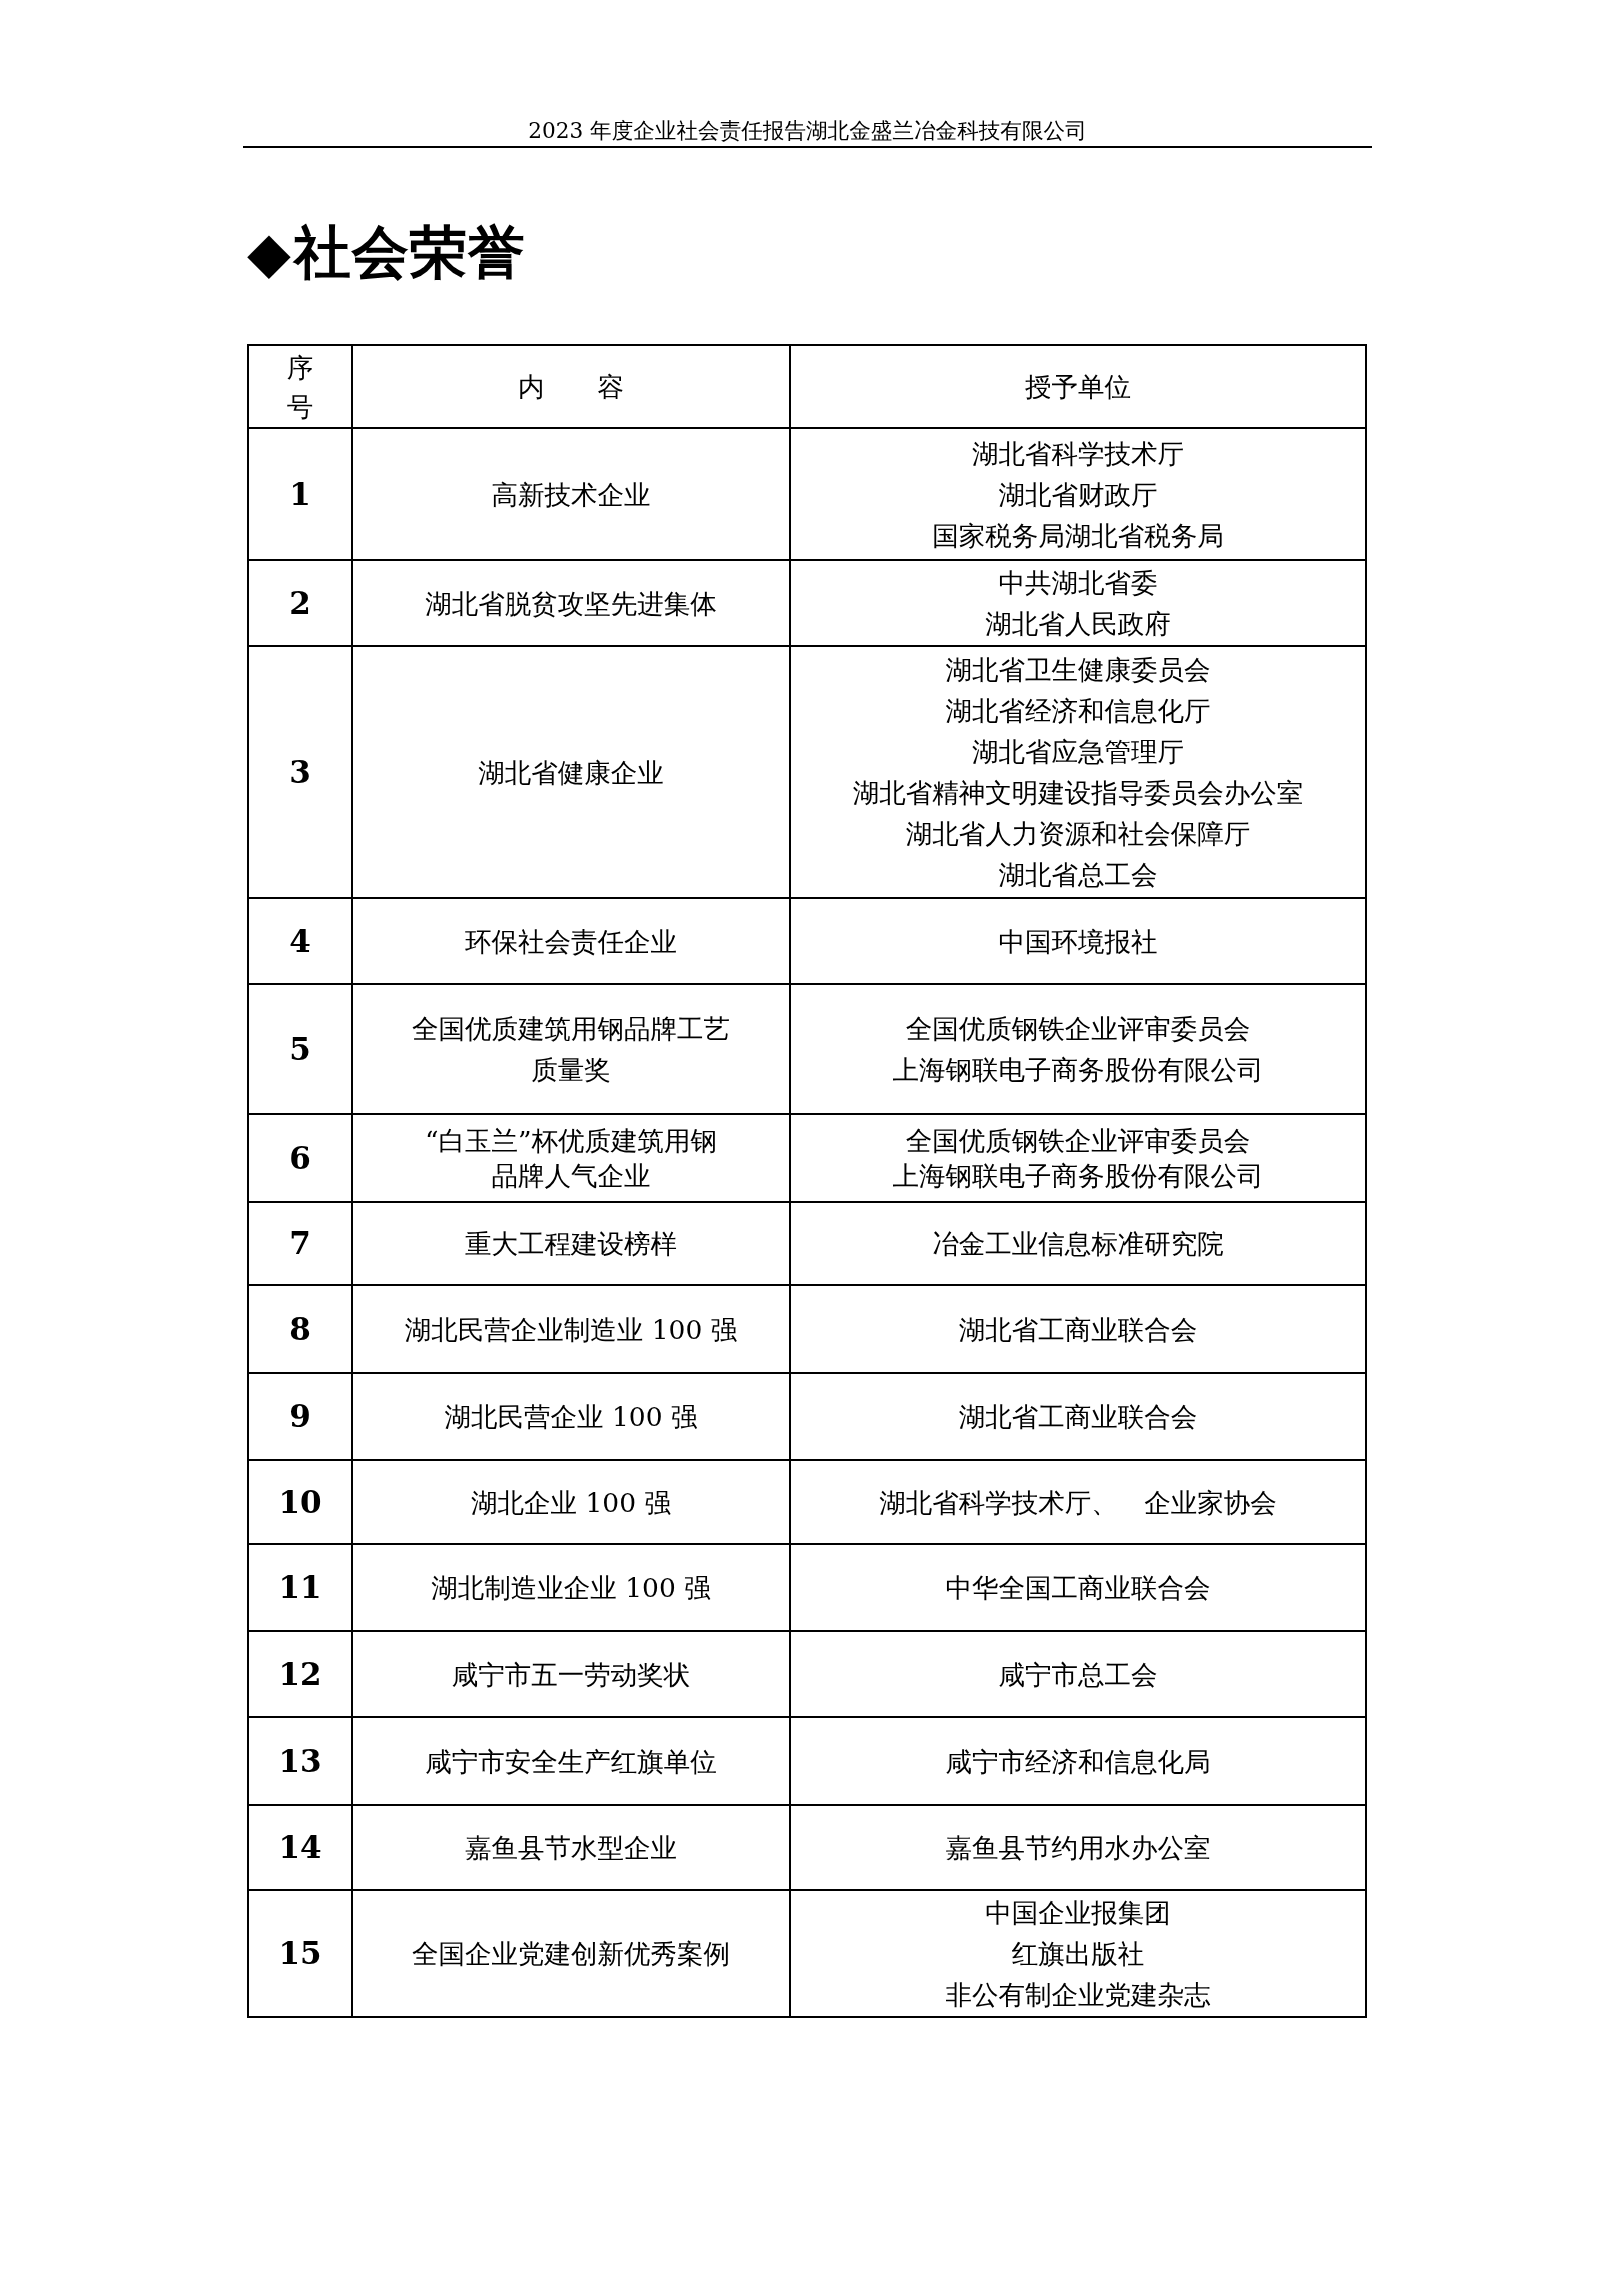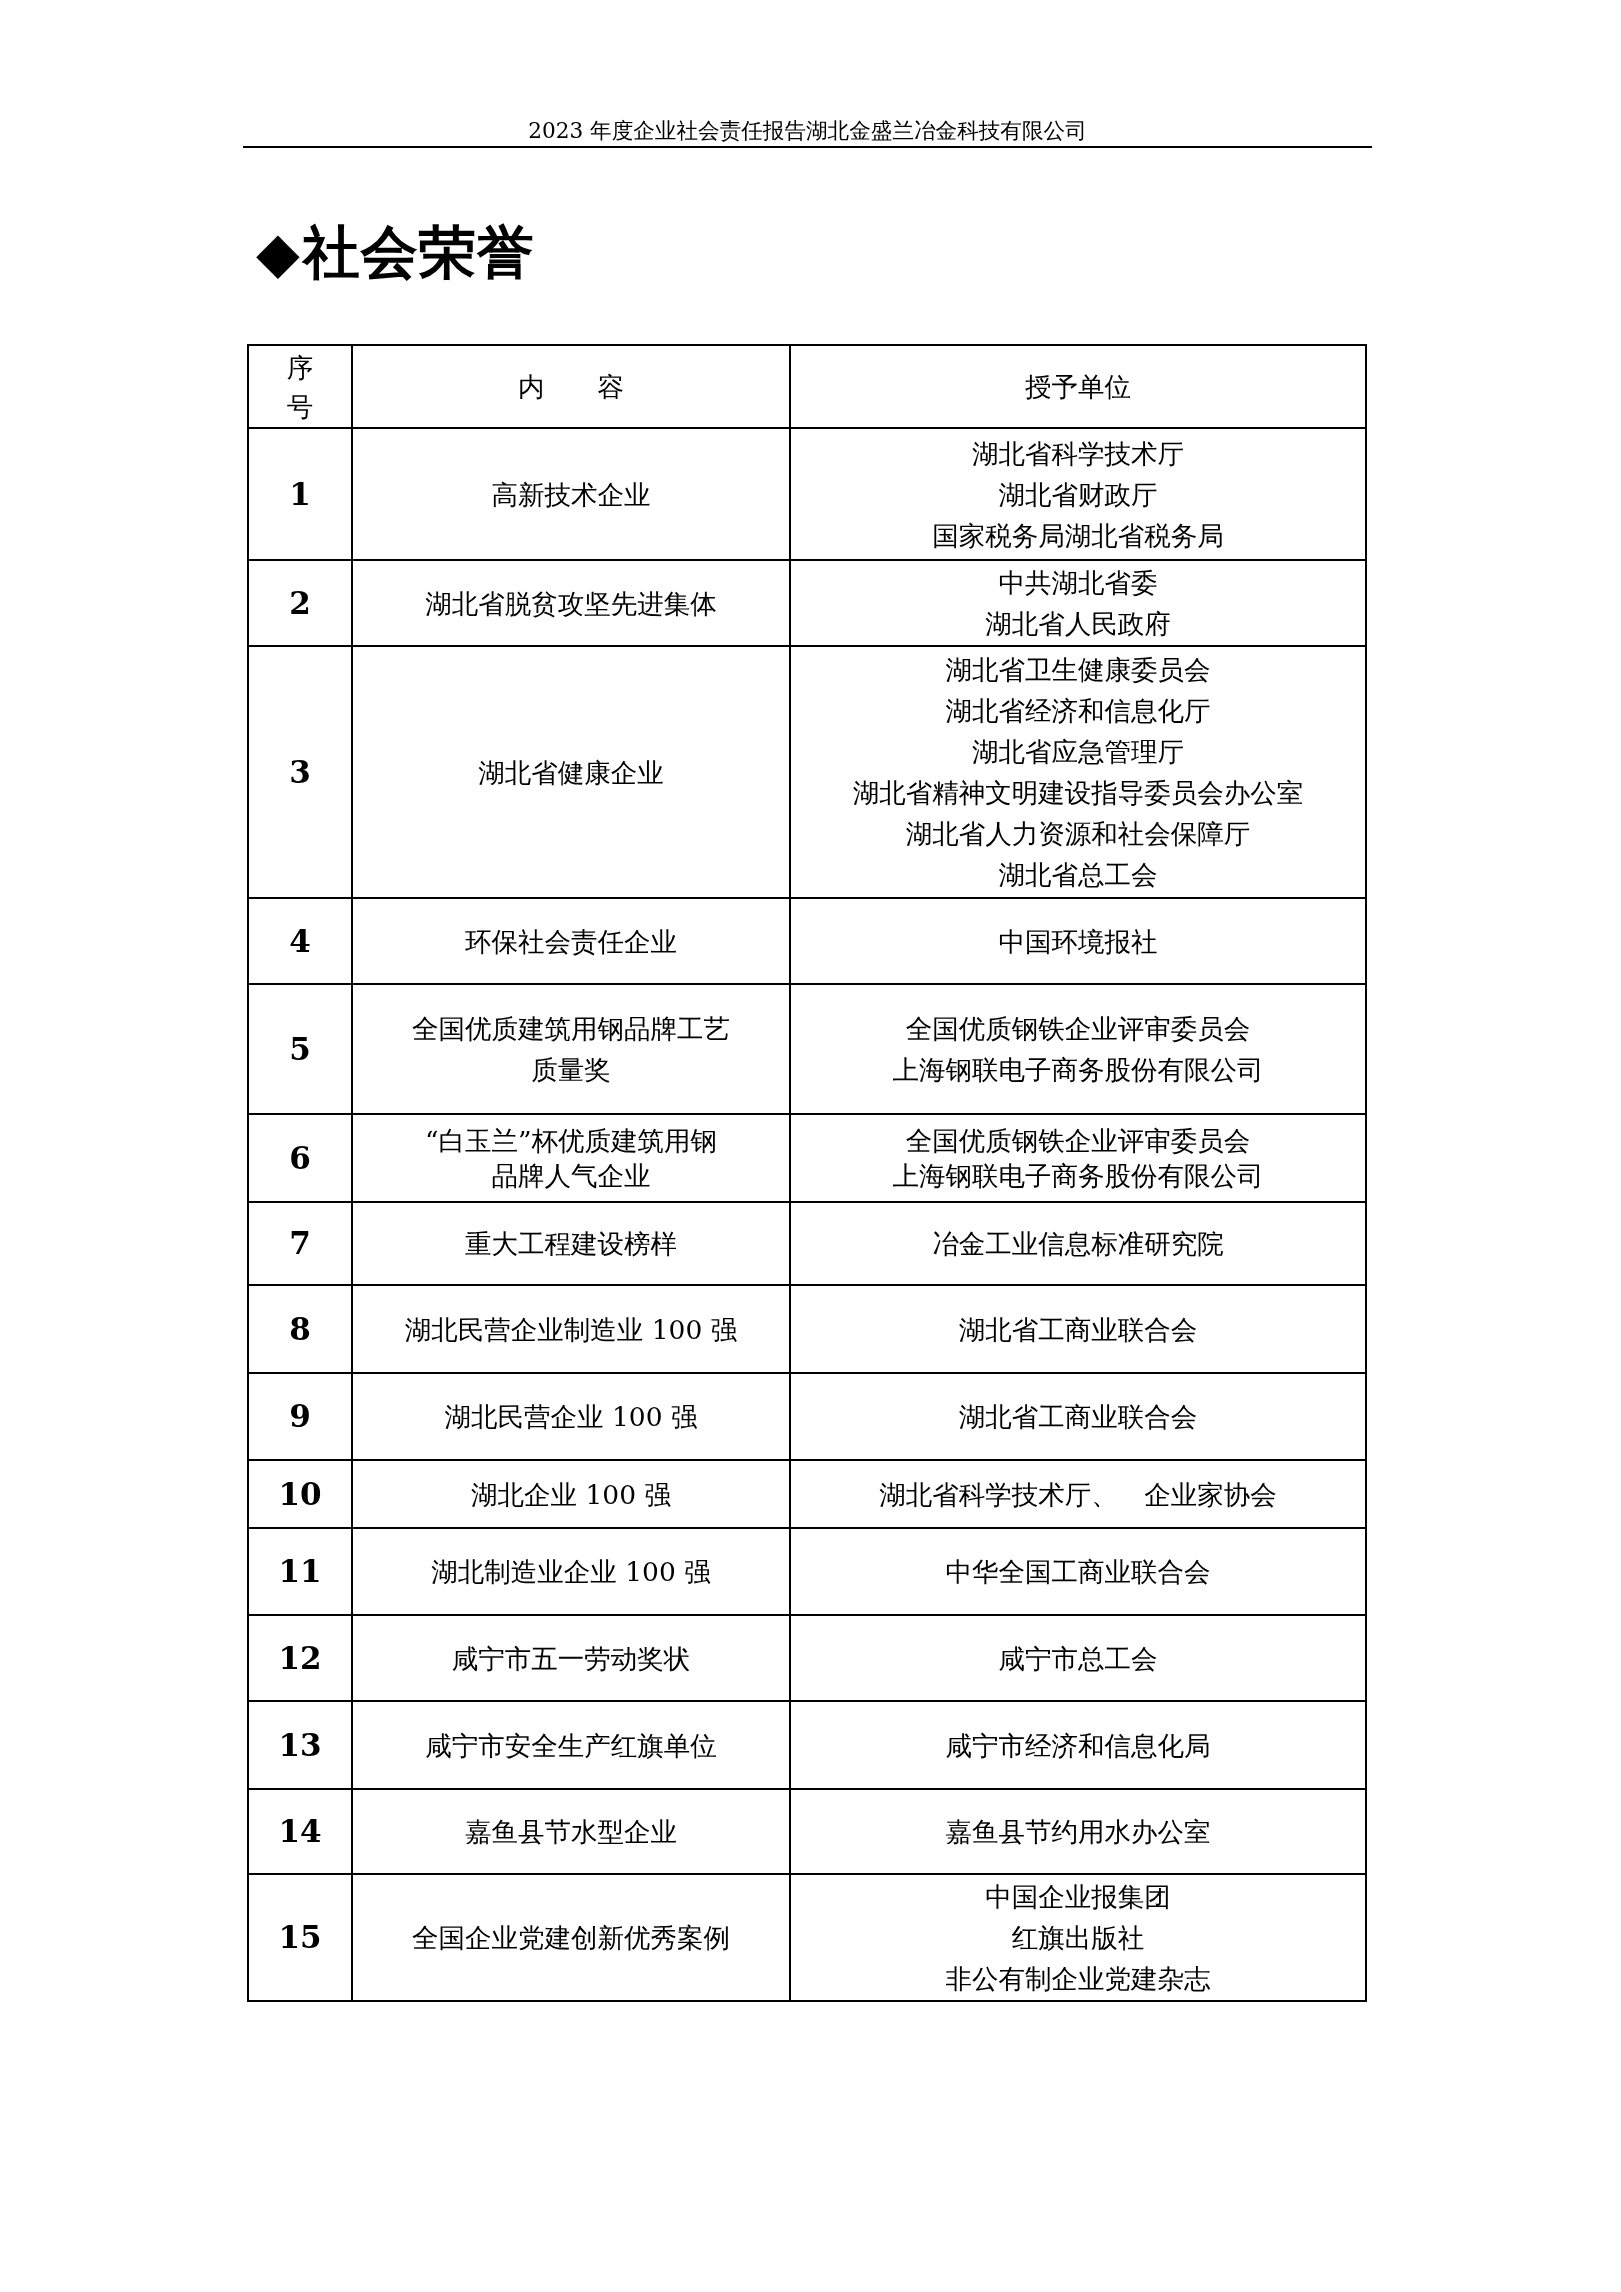--- a/index.html
+++ b/index.html
@@ -29,21 +29,21 @@
     align-items: flex-end;
     font-size: 21.6px;
     line-height: 25.5px;
     padding-bottom: 2.9px;
     border-bottom: 2.9px solid #000000;
   }
 
   
   .doc-title {
     position: absolute;
-    left: 256px;
+    left: 247px;
     top: 218px;
     margin: 0;
     font-size: 57px;
     font-weight: bold;
     line-height: 1.2;
     letter-spacing: 1px;
     white-space: nowrap;
   }
   .doc-title .bullet { margin-right: 2px; }
 
@@ -85,21 +85,21 @@
   tbody tr:nth-child(1)  { height: 132px; }
   tbody tr:nth-child(2)  { height: 86px;  }
   tbody tr:nth-child(3)  { height: 252px; }
   tbody tr:nth-child(4)  { height: 86px;  }
   tbody tr:nth-child(5)  { height: 130px; }
   tbody tr:nth-child(6)  { height: 88px;  }
   tbody tr:nth-child(6) td .line { line-height: 35px; }
   tbody tr:nth-child(7)  { height: 83px;  }
   tbody tr:nth-child(8)  { height: 88px;  }
   tbody tr:nth-child(9)  { height: 87px;  }
-  tbody tr:nth-child(10) { height: 68px;  }
+  tbody tr:nth-child(10) { height: 84px;  }
   tbody tr:nth-child(11) { height: 87px;  }
   tbody tr:nth-child(12) { height: 86px; padding-left: 11px;  }
   tbody tr:nth-child(13) { height: 88px;  }
   tbody tr:nth-child(14) { height: 85px;  }
   tbody tr:nth-child(15) { height: 127px; }
 
   
   .doc-footer {
     position: absolute;
     left: 0;

